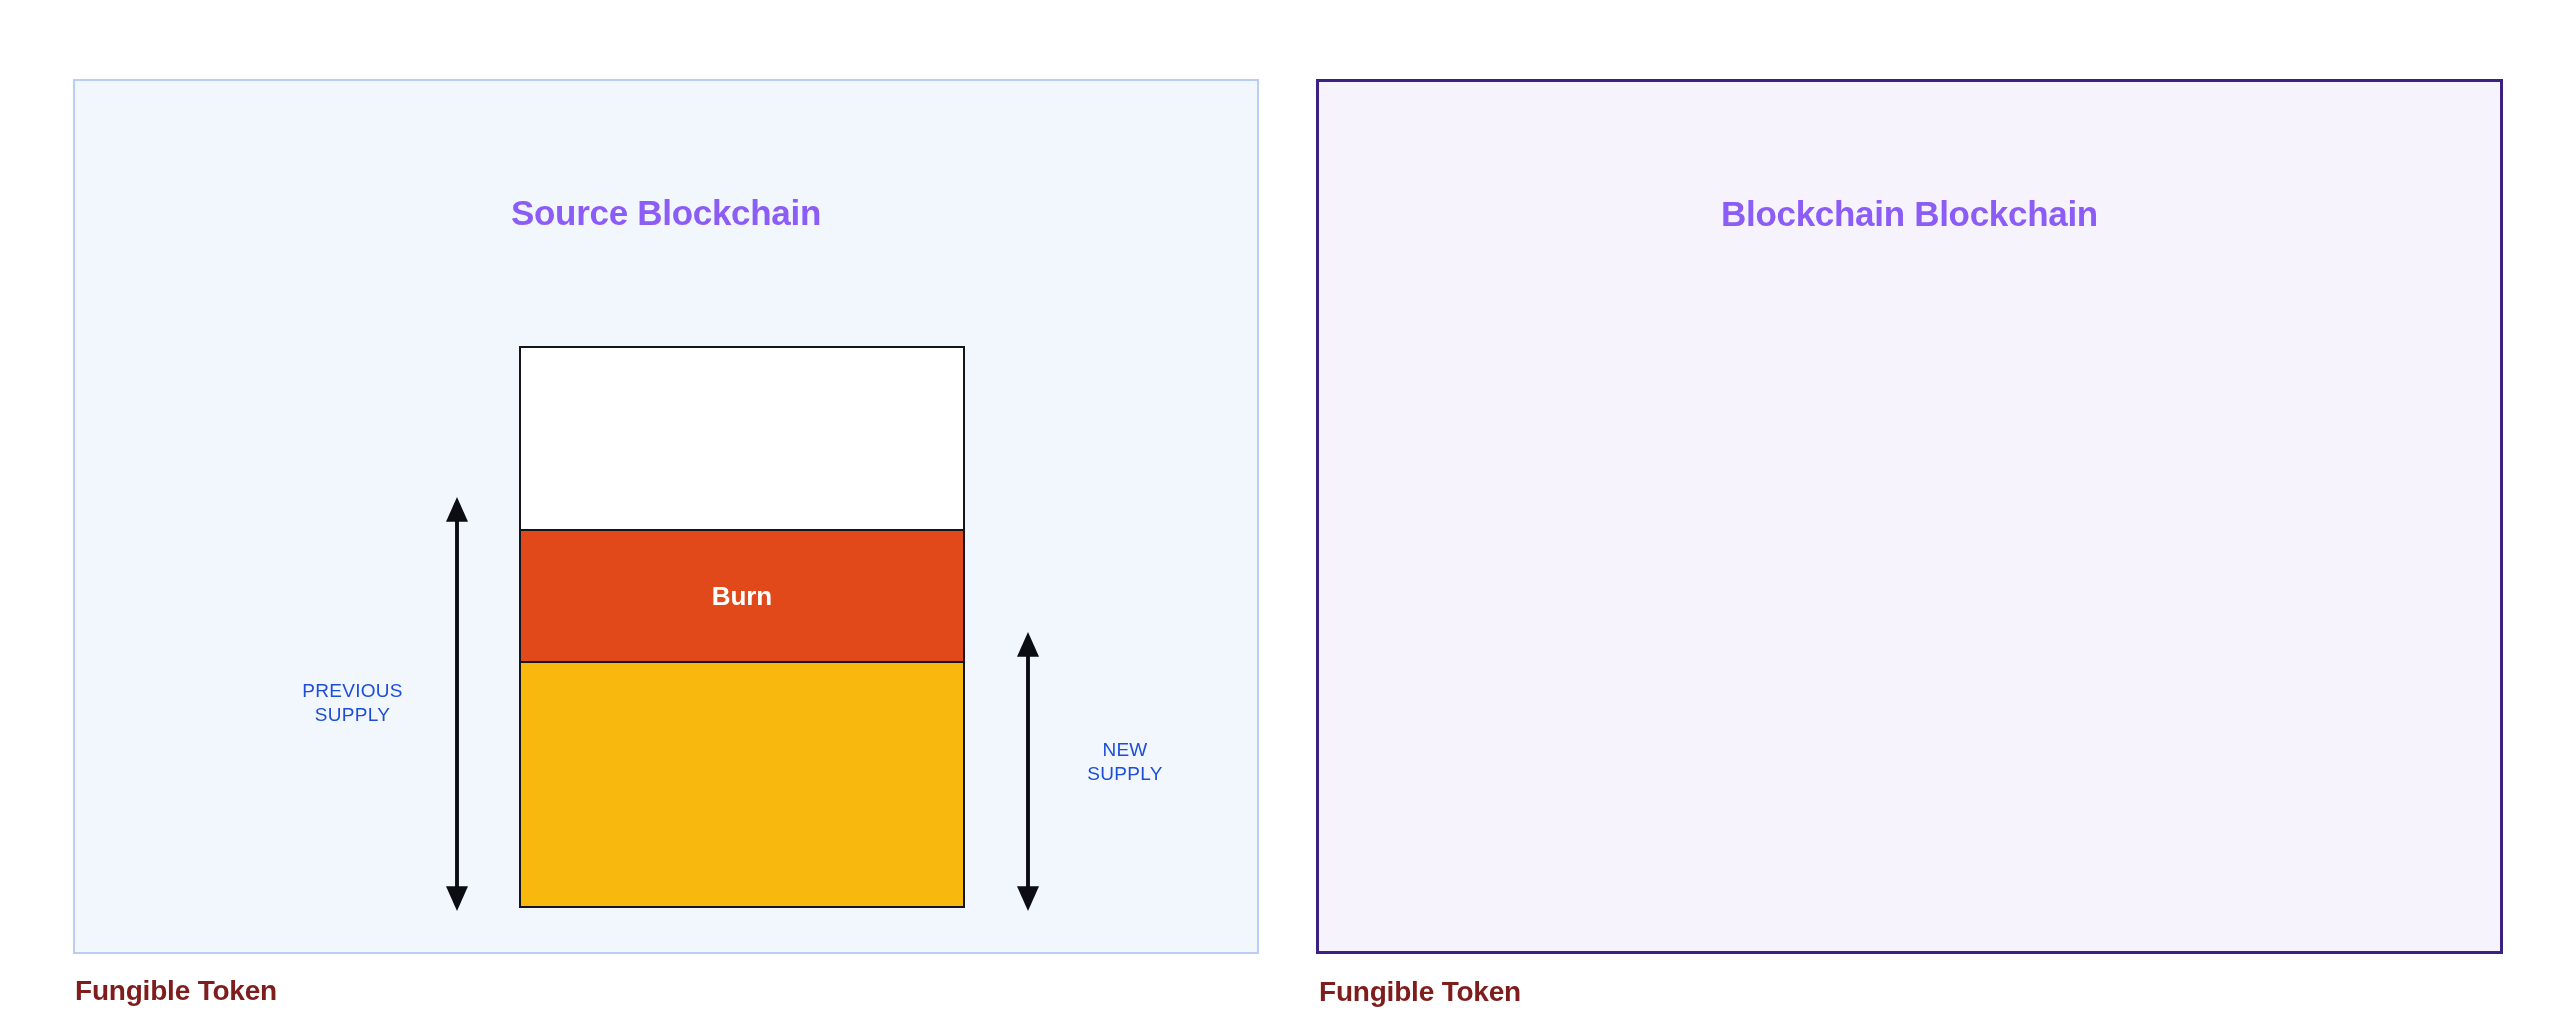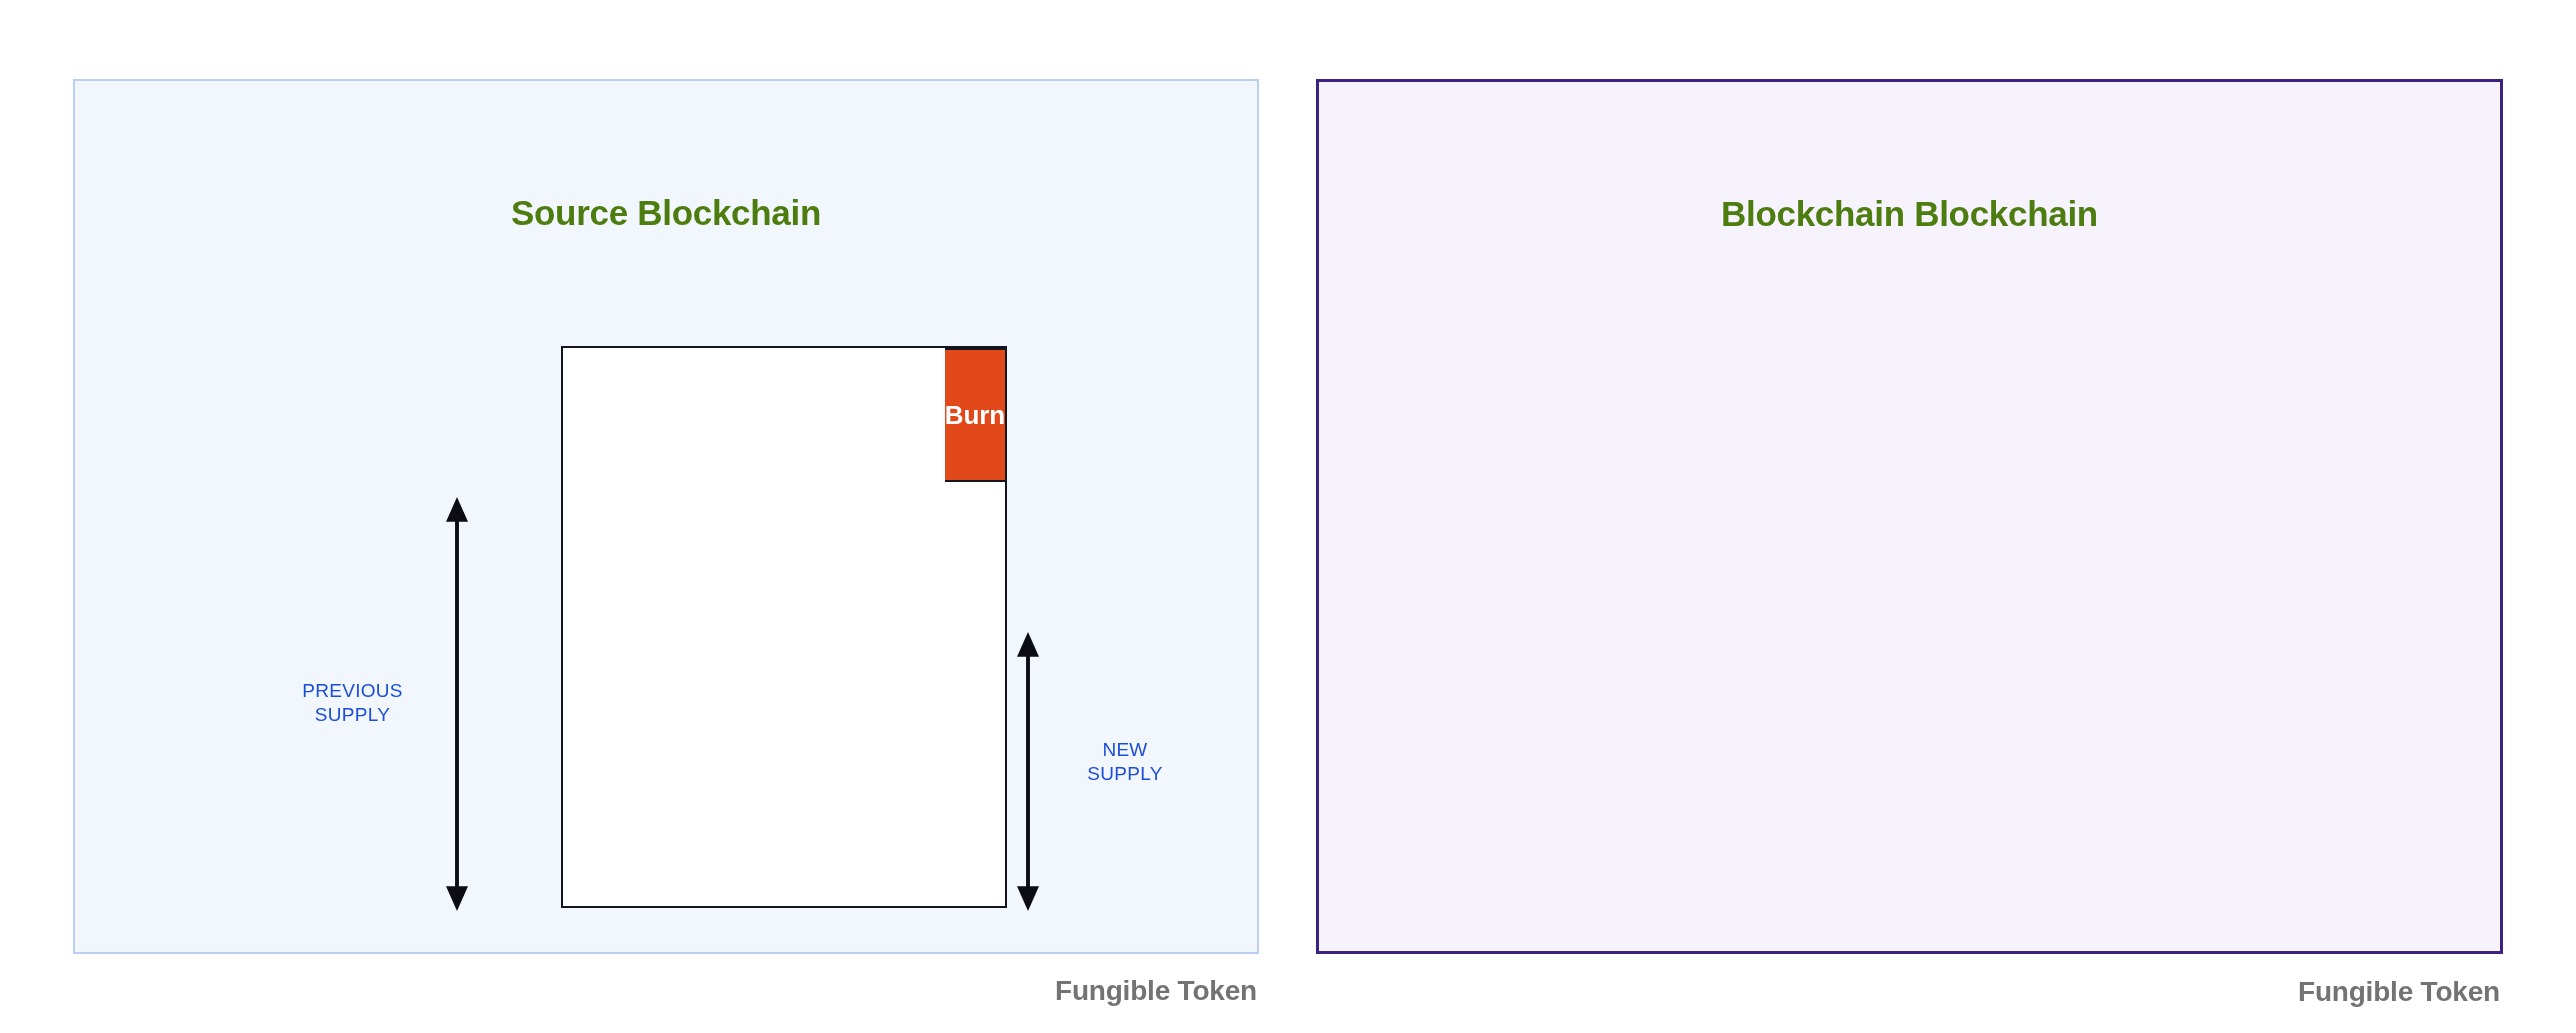--- a/index.html
+++ b/index.html
@@ -38,50 +38,49 @@
   }
 
   .panel-title {
     position: absolute;
     left: 0;
     right: 0;
     text-align: center;
     font-size: 35px;
     font-weight: 700;
     letter-spacing: -0.3px;
-    color: #4d7c0f;
+    color: #8b5cf6;
     white-space: nowrap;
   }
   .panel-source .panel-title { top: 112px; }
   .panel-destination .panel-title { top: 112px; }
 
   .panel-footer {
     position: absolute;
     left: 0;
     right: 0;
-    text-align: right;
+    text-align: left;
     font-size: 28px;
     font-weight: 700;
     letter-spacing: -0.2px;
-    color: #737373;
+    color: #7f1d1d;
     white-space: nowrap;
   }
   .panel-source .panel-footer { top: 894px; }
   .panel-destination .panel-footer { top: 894px; }
 
   
   .supply-bar {
     position: absolute;
     box-sizing: border-box;
     border: 2px solid #14161f;
     background: #ffffff;
     display: flex;
-    flex-direction: row;
+    flex-direction: column;
     justify-content: flex-end;
-    margin-left: 42px;
   }
   .bar-source {
     left: 444px;
     top: 265px;
     width: 446px;
     height: 562px;
   }
 
   .bar-segment {
     box-sizing: border-box;

